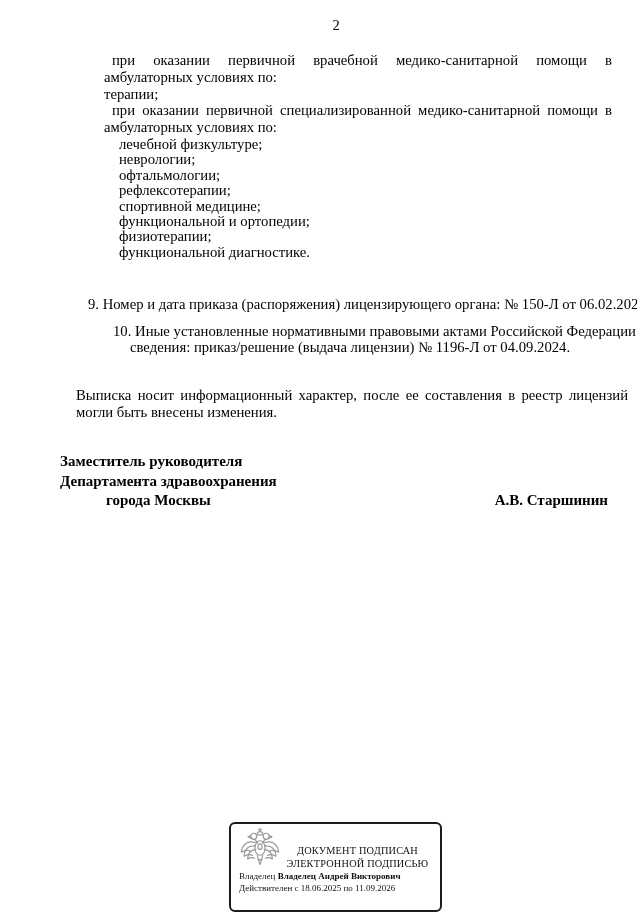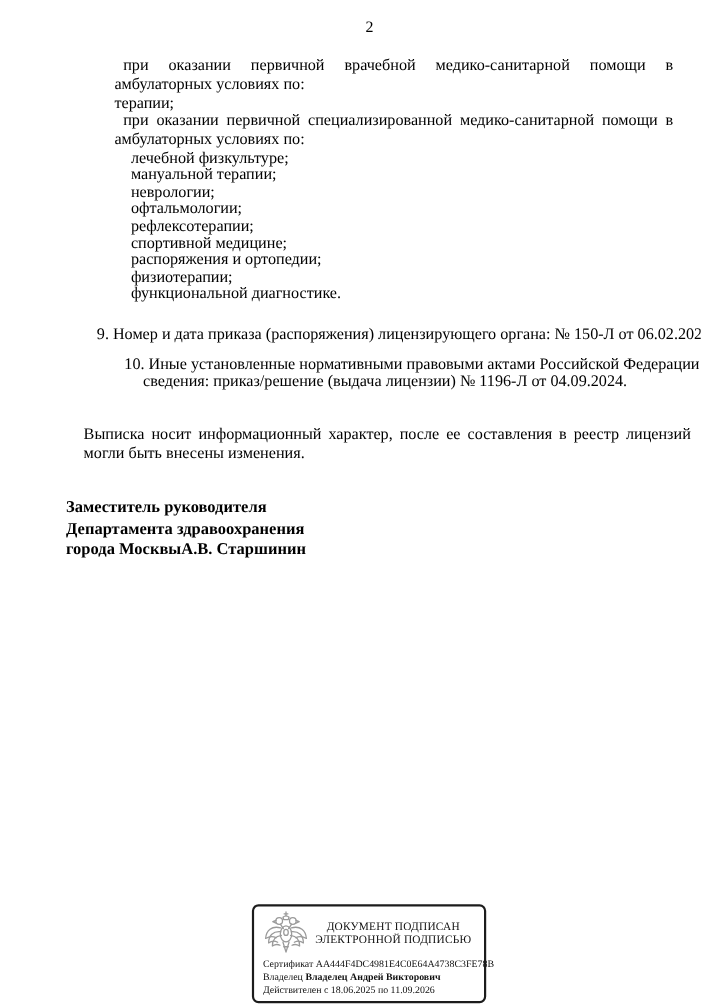--- a/index.html
+++ b/index.html
@@ -56,33 +56,33 @@
     font-size: 14.7px; line-height: 16.8px;
     text-align: justify;
   }
 
   
   .signature {
     left: 60px; top: 452px; width: 548px;
     font-size: 15px; line-height: 19.5px;
     font-weight: bold;
   }
-  .sig-row { display: flex; justify-content: flex-start; }
+  .sig-row { display: flex; justify-content: space-between; margin-left: 46px; }
 
   
   .stamp {
     left: 229px; top: 822px; width: 213px; height: 90px;
     border: 2px solid #1c1c1c;
     border-radius: 6px;
     box-sizing: border-box;
     background: #ffffff;
     padding: 4px 8px 0 6px;
   }
   .stamp-head {
-    display: flex; align-items: center;
+    display: flex; align-items: flex-end;
     height: 42px;
   }
   .eagle-wrap { width: 46px; height: 44px; flex: none; }
   .stamp-title {
     flex: 1; text-align: center;
     font-size: 10.3px; line-height: 12.5px;
     letter-spacing: 0.2px;
     color: #111;
   }
   .stamp-line {
@@ -98,26 +98,25 @@
 <body>
 
 <div class="abs page-number">2</div>
 
 <div class="abs services-block">
   <div class="jpara">при оказании первичной врачебной медико-санитарной помощи в амбулаторных условиях по:</div>
   <div class="sub-item">терапии;</div>
   <div class="jpara">при оказании первичной специализированной медико-санитарной помощи в амбулаторных условиях по:</div>
   <div class="spec-list">
     <div class="spec-item">лечебной физкультуре;</div>
-    <div class="spec-item">мануальной терапии;</div>
     <div class="spec-item">неврологии;</div>
     <div class="spec-item">офтальмологии;</div>
     <div class="spec-item">рефлексотерапии;</div>
     <div class="spec-item">спортивной медицине;</div>
-    <div class="spec-item">распоряжения и ортопедии;</div>
+    <div class="spec-item">функциональной и ортопедии;</div>
     <div class="spec-item">физиотерапии;</div>
     <div class="spec-item">функциональной диагностике.</div>
   </div>
 </div>
 
 <div class="abs clause-9">9. Номер и дата приказа (распоряжения) лицензирующего органа: № 150-Л от 06.02.2026.</div>
 <div class="abs clause-10">10. Иные установленные нормативными правовыми актами Российской Федерации сведения: приказ/решение (выдача лицензии) № 1196-Л от 04.09.2024.</div>
 
 <div class="abs disclaimer">Выписка носит информационный характер, после ее составления в реестр лицензий могли быть внесены изменения.</div>
 
@@ -159,21 +158,17 @@
         <path d="M28 43 L32 56 L36 43"></path>
         <path d="M29 49 h6"></path>
       </svg>
     </div>
     <div class="stamp-title">
       <div>ДОКУМЕНТ ПОДПИСАН</div>
       <div>ЭЛЕКТРОННОЙ ПОДПИСЬЮ</div>
     </div>
   </div>
   <div class="stamp-line">
-    <span>Сертификат</span>
-    <span>AA444F4DC4981E4C0E64A4738C3FE78B</span>
-  </div>
-  <div class="stamp-line">
     <span>Владелец</span>
     <span class="owner-name">Владелец Андрей Викторович</span>
   </div>
   <div class="stamp-line">Действителен с 18.06.2025 по 11.09.2026</div>
 </div>
 
 </body></html>

